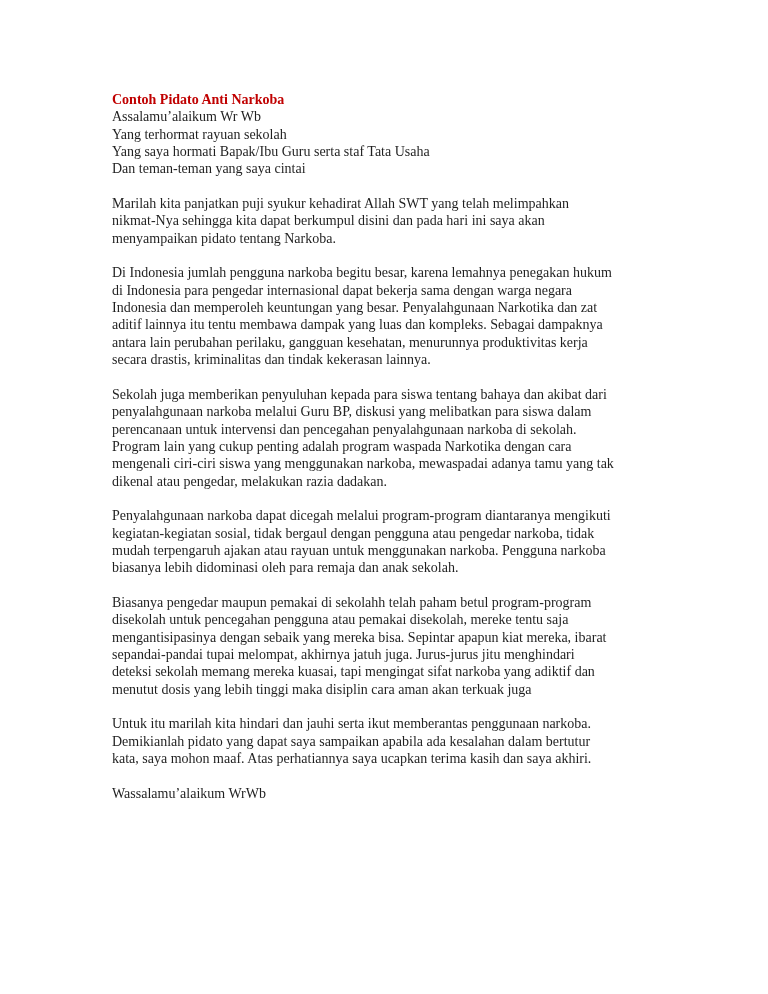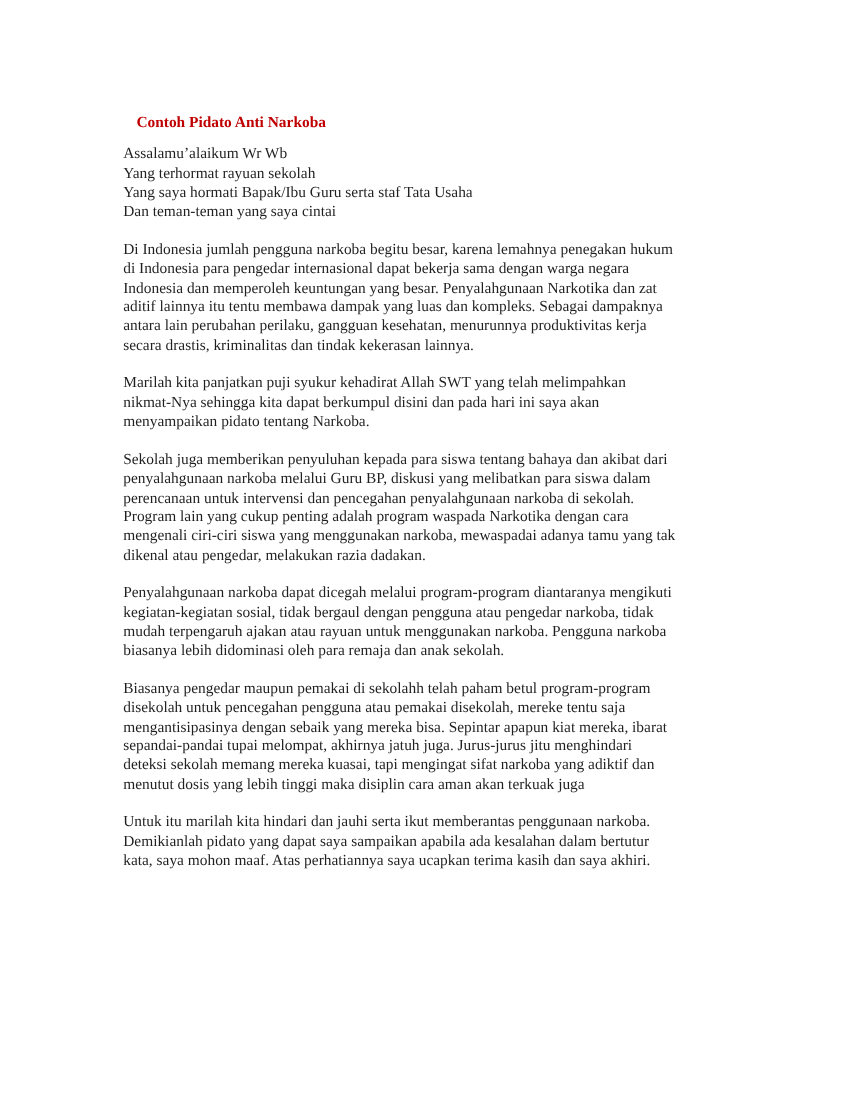--- a/index.html
+++ b/index.html
@@ -22,21 +22,21 @@
     position: absolute;
     left: 112px;
     top: 91px;
     width: 620px;
   }
   .doc-title {
     font-weight: bold;
     color: #c00000;
     font-size: 14px;
     line-height: 17.35px;
-    margin: 12px;
+    margin: 0;
   }
   .salutation,
   .paragraph,
   .closing {
     white-space: pre-line;
     margin: 0 0 17.35px 0;
   }
   .salutation {
     margin-top: 0;
   }
@@ -50,30 +50,30 @@
 <div class="page">
   <div class="content">
 
     <h1 class="doc-title">Contoh Pidato Anti Narkoba</h1>
 
     <div class="salutation">Assalamu’alaikum Wr Wb
 Yang terhormat rayuan sekolah
 Yang saya hormati Bapak/Ibu Guru serta staf Tata Usaha
 Dan teman-teman yang saya cintai</div>
 
+    <div class="paragraph">Marilah kita panjatkan puji syukur kehadirat Allah SWT yang telah melimpahkan
+nikmat-Nya sehingga kita dapat berkumpul disini dan pada hari ini saya akan
+menyampaikan pidato tentang Narkoba.</div>
+
     <div class="paragraph">Di Indonesia jumlah pengguna narkoba begitu besar, karena lemahnya penegakan hukum
 di Indonesia para pengedar internasional dapat bekerja sama dengan warga negara
 Indonesia dan memperoleh keuntungan yang besar. Penyalahgunaan Narkotika dan zat
 aditif lainnya itu tentu membawa dampak yang luas dan kompleks. Sebagai dampaknya
 antara lain perubahan perilaku, gangguan kesehatan, menurunnya produktivitas kerja
 secara drastis, kriminalitas dan tindak kekerasan lainnya.</div>
-
-    <div class="paragraph">Marilah kita panjatkan puji syukur kehadirat Allah SWT yang telah melimpahkan
-nikmat-Nya sehingga kita dapat berkumpul disini dan pada hari ini saya akan
-menyampaikan pidato tentang Narkoba.</div>
 
     <div class="paragraph">Sekolah juga memberikan penyuluhan kepada para siswa tentang bahaya dan akibat dari
 penyalahgunaan narkoba melalui Guru BP, diskusi yang melibatkan para siswa dalam
 perencanaan untuk intervensi dan pencegahan penyalahgunaan narkoba di sekolah.
 Program lain yang cukup penting adalah program waspada Narkotika dengan cara
 mengenali ciri-ciri siswa yang menggunakan narkoba, mewaspadai adanya tamu yang tak
 dikenal atau pengedar, melakukan razia dadakan.</div>
 
     <div class="paragraph">Penyalahgunaan narkoba dapat dicegah melalui program-program diantaranya mengikuti
 kegiatan-kegiatan sosial, tidak bergaul dengan pengguna atau pengedar narkoba, tidak
@@ -84,15 +84,16 @@
 disekolah untuk pencegahan pengguna atau pemakai disekolah, mereke tentu saja
 mengantisipasinya dengan sebaik yang mereka bisa. Sepintar apapun kiat mereka, ibarat
 sepandai-pandai tupai melompat, akhirnya jatuh juga. Jurus-jurus jitu menghindari
 deteksi sekolah memang mereka kuasai, tapi mengingat sifat narkoba yang adiktif dan
 menutut dosis yang lebih tinggi maka disiplin cara aman akan terkuak juga</div>
 
     <div class="paragraph">Untuk itu marilah kita hindari dan jauhi serta ikut memberantas penggunaan narkoba.
 Demikianlah pidato yang dapat saya sampaikan apabila ada kesalahan dalam bertutur
 kata, saya mohon maaf. Atas perhatiannya saya ucapkan terima kasih dan saya akhiri.</div>
 
+    <div class="closing">Wassalamu’alaikum WrWb</div>
 
   </div>
 </div>
 
 </body></html>

